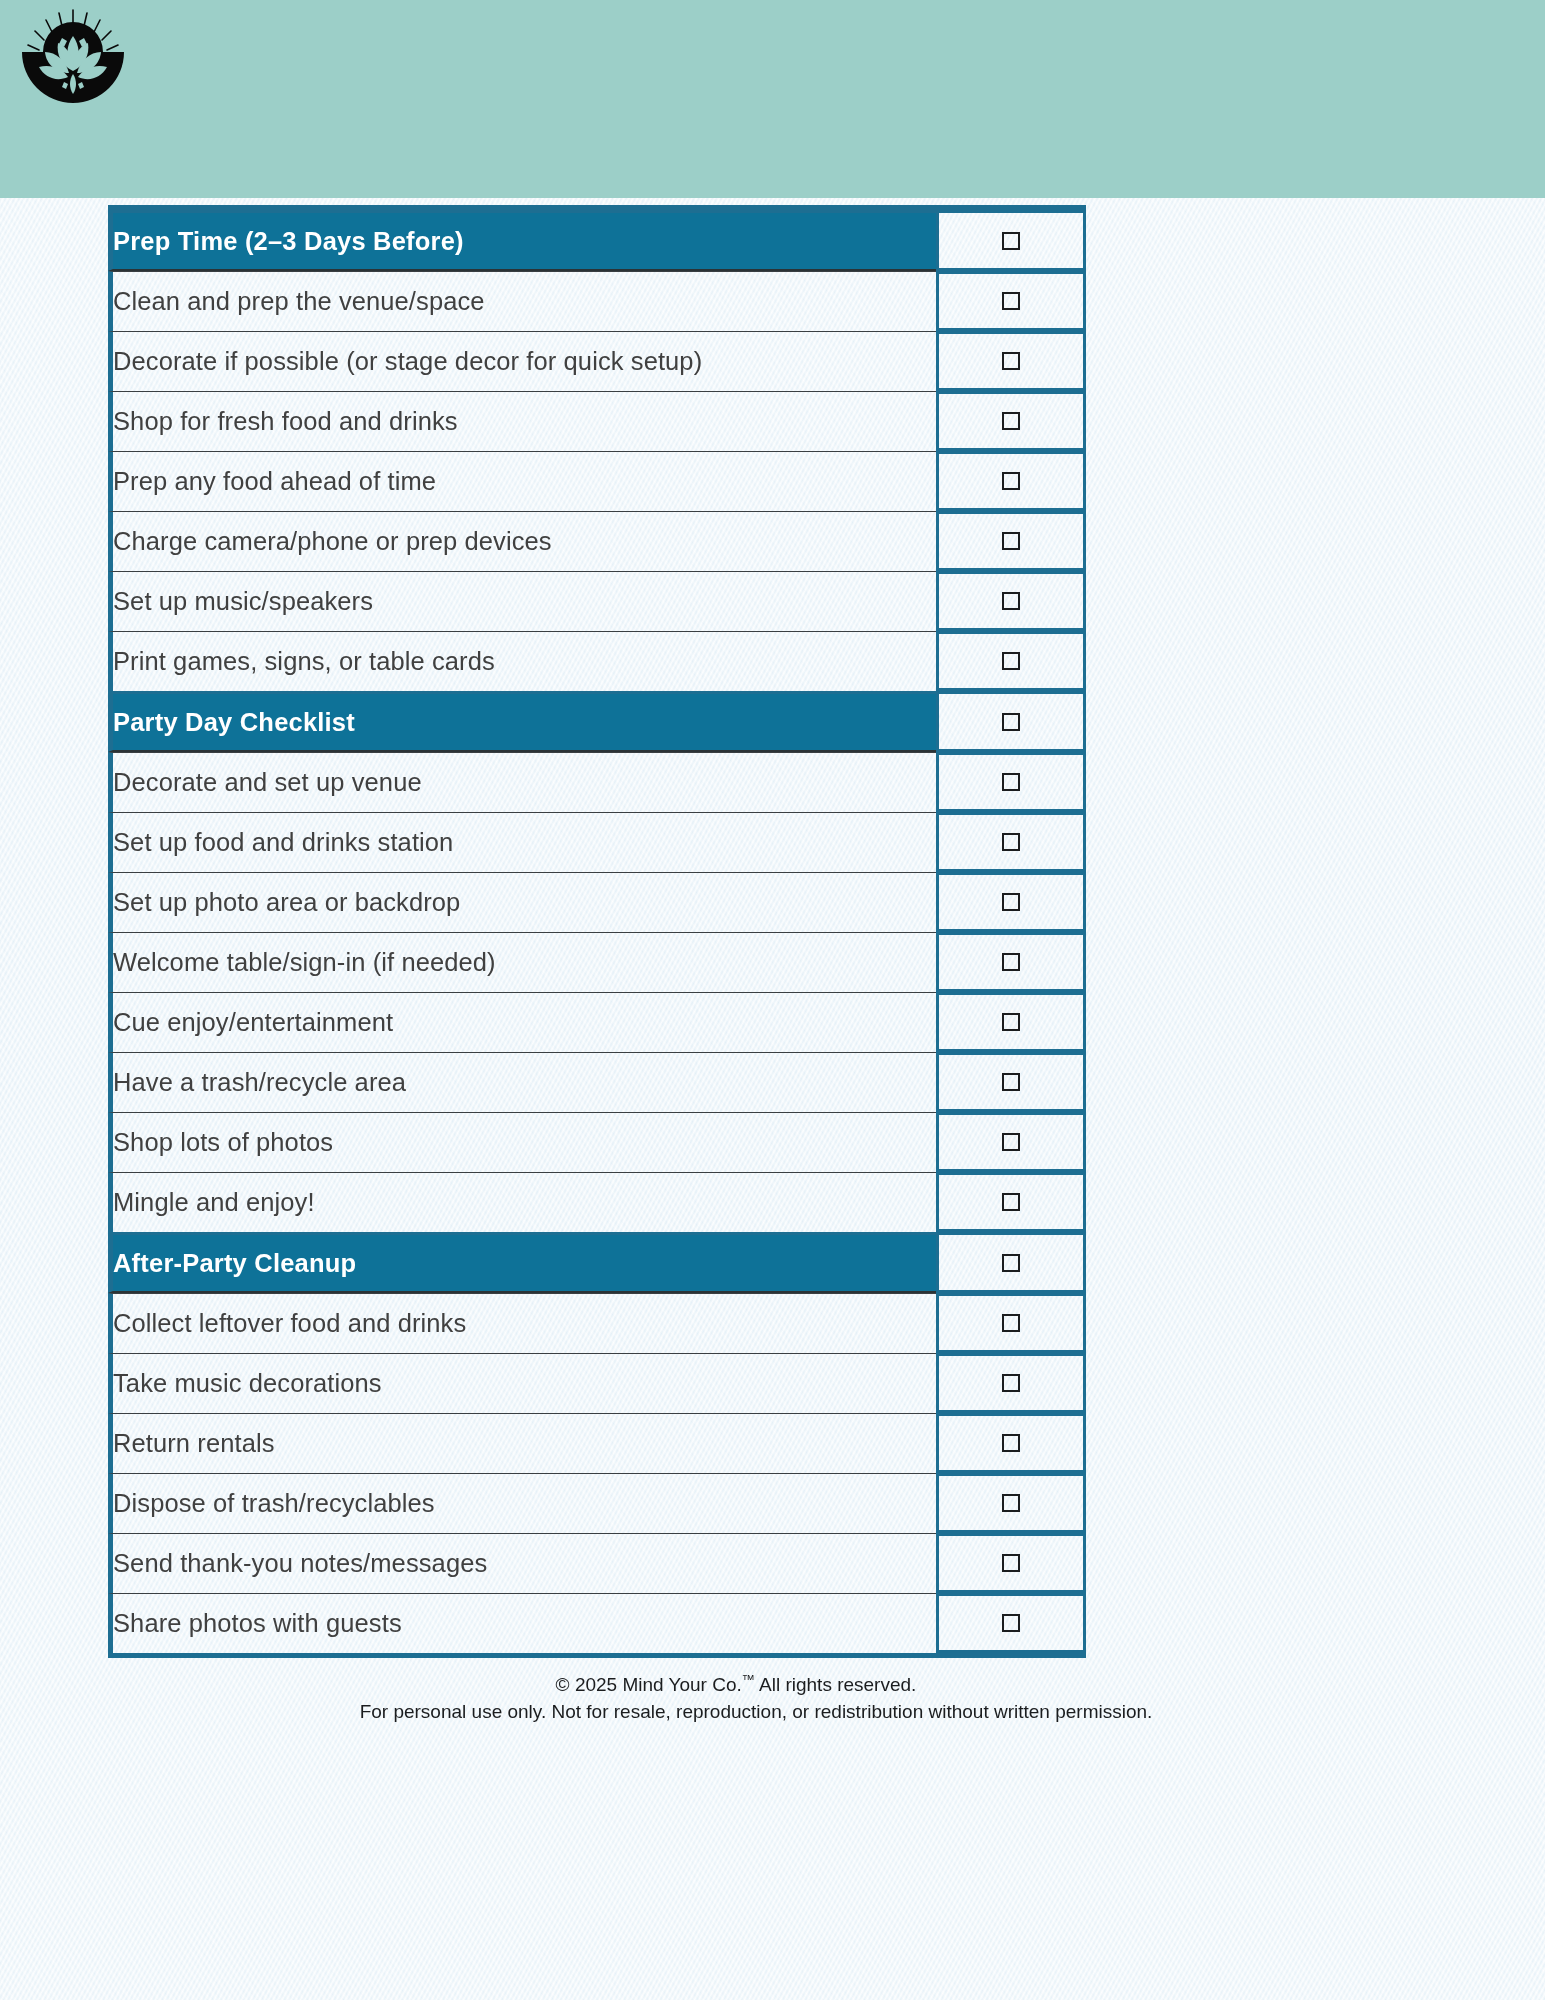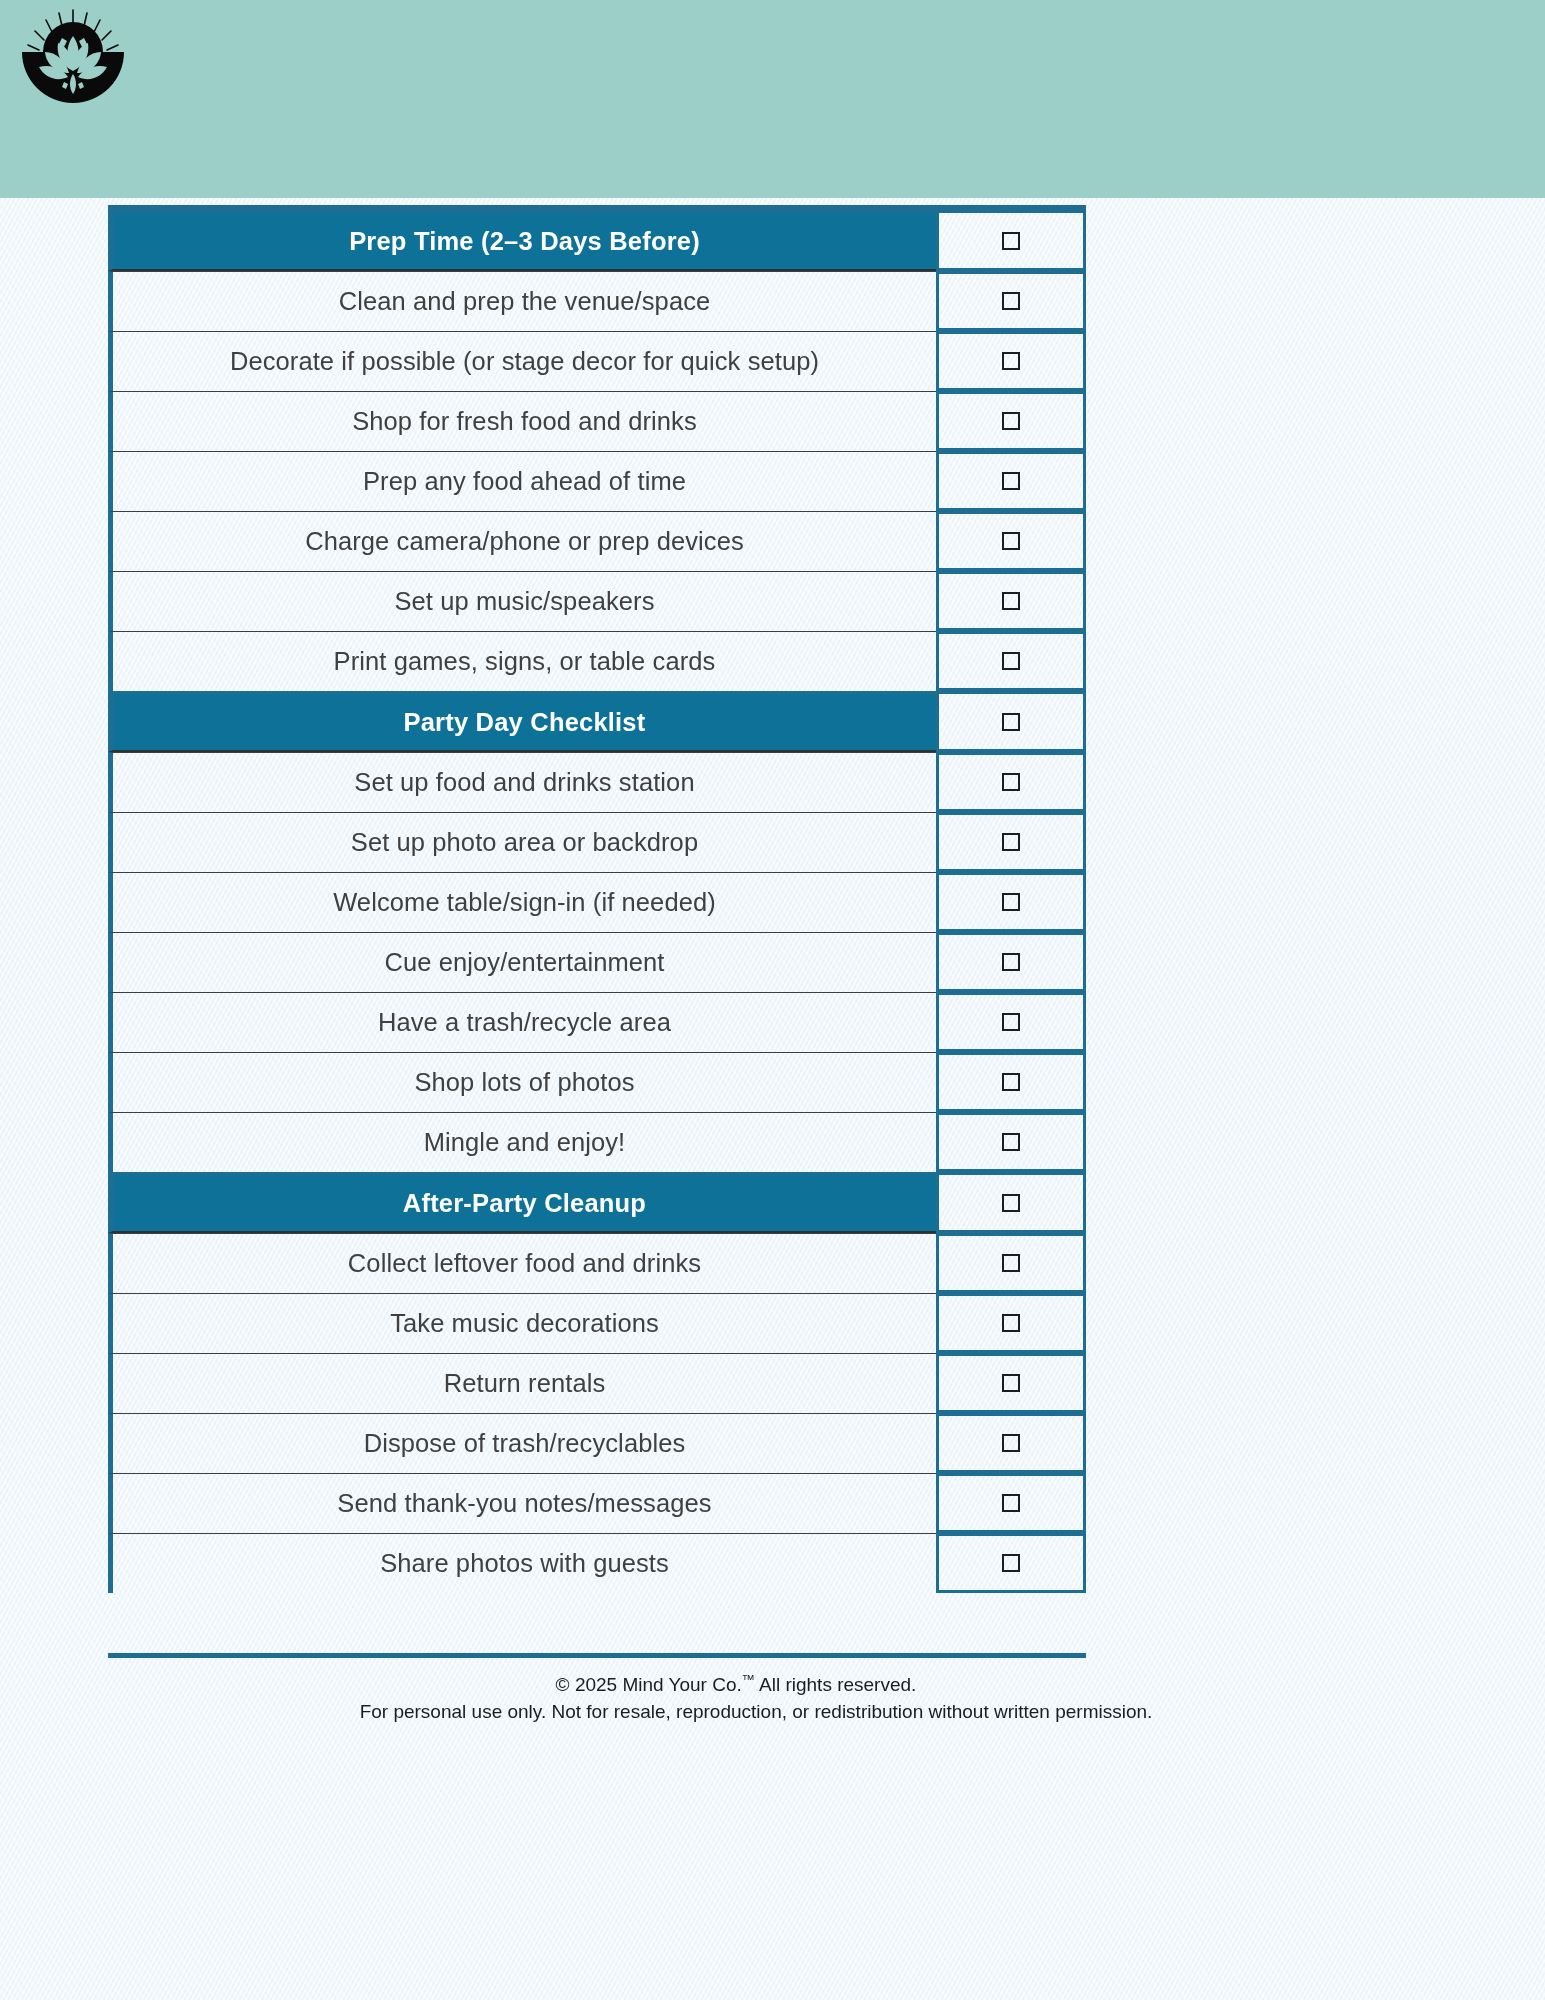--- a/index.html
+++ b/index.html
@@ -45,21 +45,20 @@
   }
   .logo svg { display: block; width: 104px; height: 98px; }
 
   
   .sheet {
     position: absolute;
     top: 210px;
     left: 108px;
     width: 988px;
     z-index: 3;
-    text-align: center;
   }
 
   table.checklist {
     border-collapse: separate;
     border-spacing: 0;
     width: 978px;
     table-layout: fixed;
   }
 
   table.checklist td { padding: 0; vertical-align: middle; }
@@ -237,20 +236,24 @@
         </tr>
         <tr>
           <td class="label-cell">Print games, signs, or table cards</td>
           <td class="box-cell"><span class="checkbox"></span></td>
         </tr>
         <tr>
           <td class="section-cell">Party Day Checklist</td>
           <td class="box-cell section-box"><span class="checkbox"></span></td>
         </tr>
         <tr>
+          <td class="label-cell">Decorate and set up venue</td>
+          <td class="box-cell"><span class="checkbox"></span></td>
+        </tr>
+        <tr>
           <td class="label-cell">Set up food and drinks station</td>
           <td class="box-cell"><span class="checkbox"></span></td>
         </tr>
         <tr>
           <td class="label-cell">Set up photo area or backdrop</td>
           <td class="box-cell"><span class="checkbox"></span></td>
         </tr>
         <tr>
           <td class="label-cell">Welcome table/sign-in (if needed)</td>
           <td class="box-cell"><span class="checkbox"></span></td>

